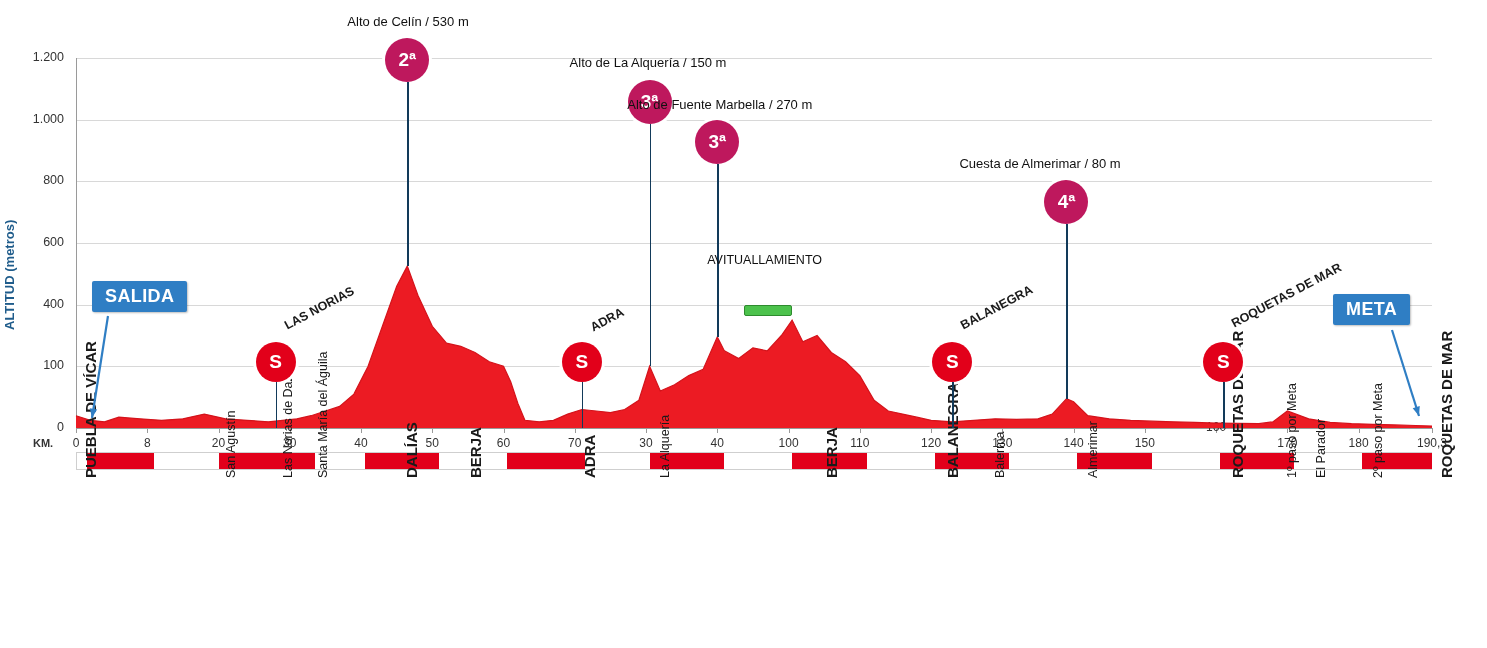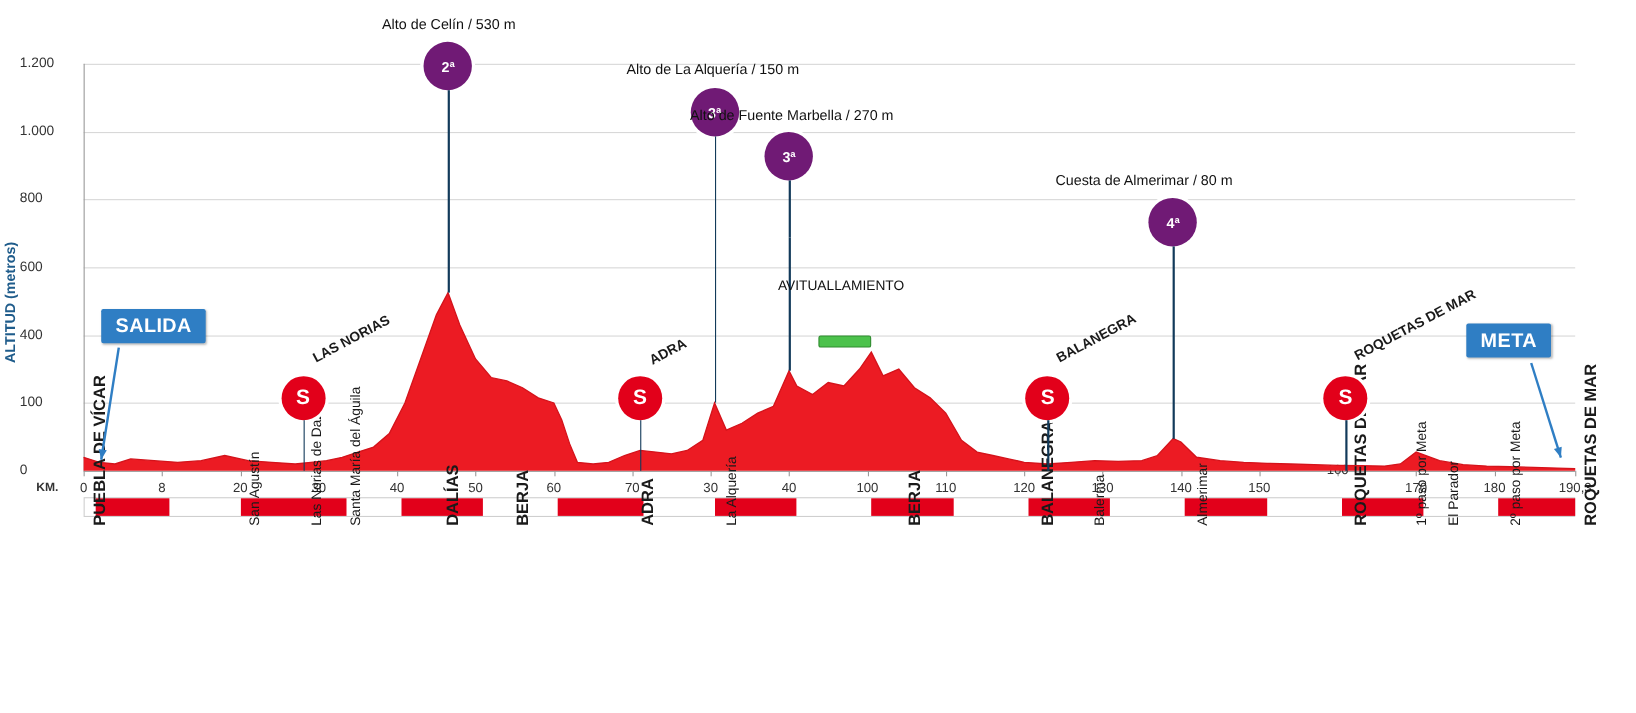--- a/index.html
+++ b/index.html
@@ -10,21 +10,21 @@
   }
   #stage{position:absolute;left:0;top:0;width:1487px;height:648px;}
 
   
   .ylabel{
     position:absolute;left:2px;top:170px;
     transform:rotate(-90deg);transform-origin:left top;
     color:#1f5c8b;font-weight:bold;font-size:13px;white-space:nowrap;
   }
   .ytick{
-    position:absolute;right:0;width:46px;
+    position:absolute;right:0;width:46px;text-align:right;
     font-size:12.5px;color:#333;
   }
   .gridline{position:absolute;height:1px;background:#d8d8d8;}
   .axisline{position:absolute;background:#9a9a9a;}
 
   .xtick{
     position:absolute;font-size:12px;color:#333;text-align:center;width:40px;
   }
   .kmlabel{position:absolute;font-size:11px;color:#333;font-weight:bold;}
   .tickmark{position:absolute;width:1px;height:5px;background:#9a9a9a;}
@@ -41,21 +41,21 @@
     position:absolute;
     transform-origin:left top;
     transform:rotate(-90deg);
     white-space:nowrap;font-size:12.5px;color:#1a1a1a;
   }
   .town.big{font-weight:bold;font-size:15px;}
 
   
   .climb{
     position:absolute;width:44px;height:44px;border-radius:50%;
-    background:#701a75;color:#fff;font-weight:bold;font-size:13px;
+    background:#be185d;color:#fff;font-weight:bold;font-size:19px;
     display:flex;align-items:center;justify-content:center;
     box-shadow:0 0 0 3px #ffffff;
   }
   .climbline{position:absolute;width:1.5px;background:#123a5a;}
   .climbname{position:absolute;font-size:13px;color:#111;white-space:nowrap;}
 
   
   .sprint{
     position:absolute;width:40px;height:40px;border-radius:50%;
     background:#e2001a;color:#fff;font-weight:bold;font-size:19px;

